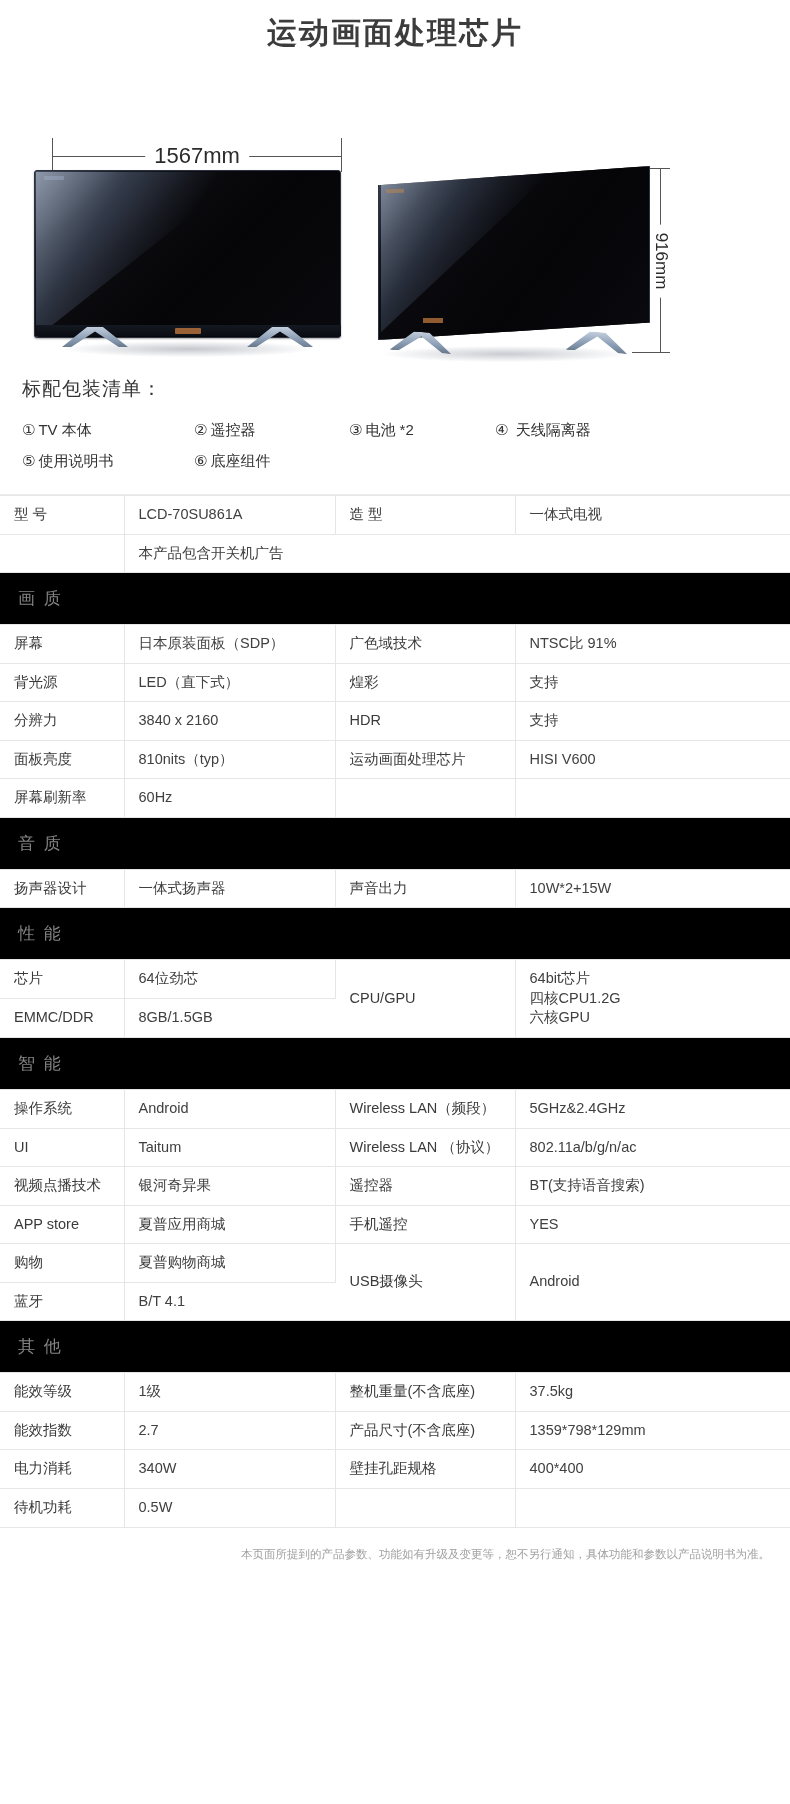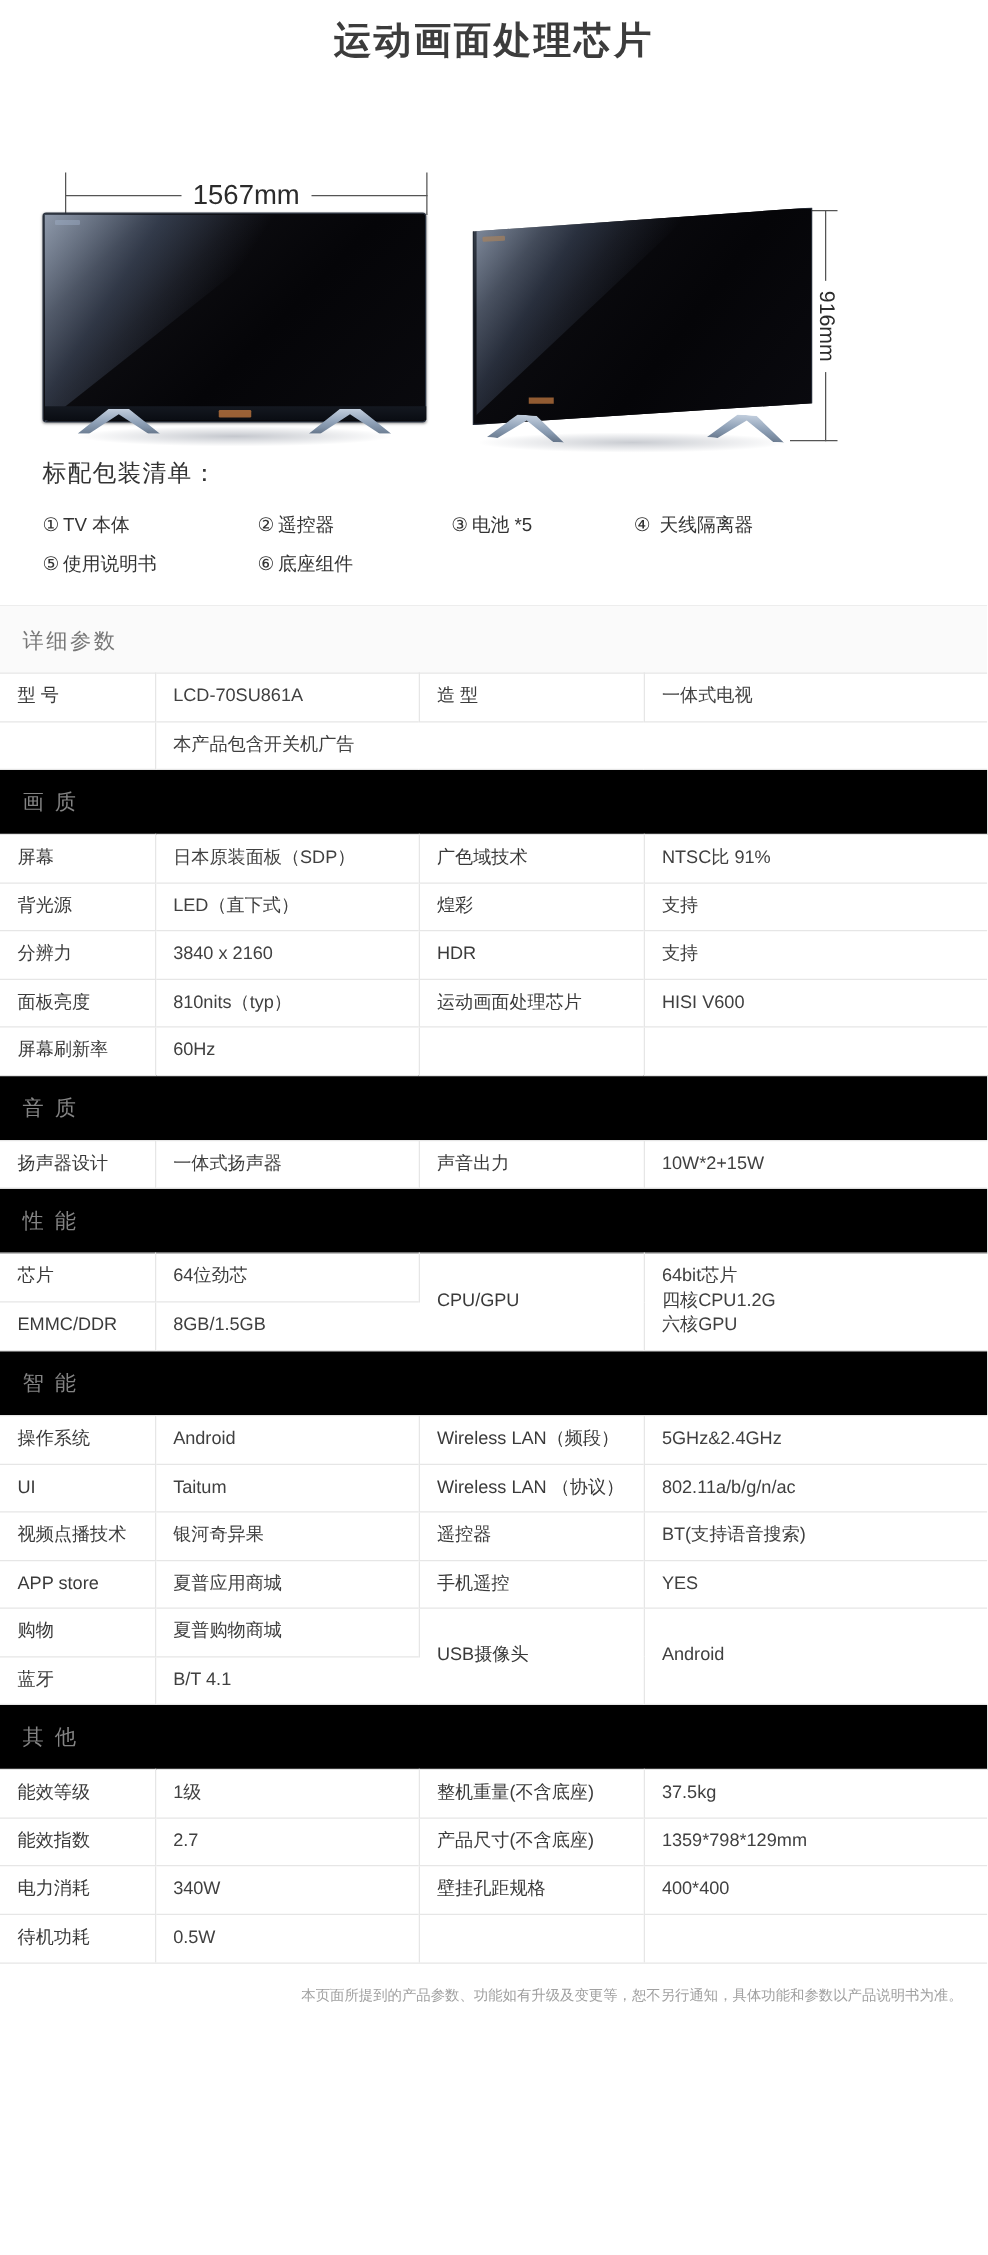--- a/index.html
+++ b/index.html
@@ -227,22 +227,22 @@
   }
   .tv-side .shadow {
     position: absolute;
     left: 6px; bottom: -12px;
     width: 244px; height: 16px;
     background: radial-gradient(ellipse at center, rgba(60,70,90,0.28) 0%, rgba(60,70,90,0.0) 72%);
   }
 
   
   .packing {
-    margin-top: 38px;
-    padding-left: 34px;
+    margin-top: 48px;
+    padding-left: 22px;
   }
   .packing-title {
     font-size: 19px;
     color: #333;
     font-weight: 400;
     letter-spacing: 1px;
     margin-bottom: 19px;
   }
   .packing-row {
     display: flex;
@@ -360,39 +360,38 @@
     <div class="packing-title">标配包装清单：</div>
 
     <div class="packing-row">
       <div class="packing-item" style="width:172px;">
         <span class="num">①</span><span>TV 本体</span>
       </div>
       <div class="packing-item" style="width:155px;">
         <span class="num">②</span><span>遥控器</span>
       </div>
       <div class="packing-item" style="width:146px;">
-        <span class="num">③</span><span>电池 *5</span>
+        <span class="num">③</span><span>电池 *2</span>
       </div>
       <div class="packing-item">
         <span class="num">④</span> <span>天线隔离器</span>
       </div>
     </div>
 
     <div class="packing-row">
       <div class="packing-item" style="width:172px;">
         <span class="num">⑤</span><span>使用说明书</span>
       </div>
       <div class="packing-item">
         <span class="num">⑥</span><span>底座组件</span>
       </div>
     </div>
   </div>
 
   <div class="spec-wrap">
-    <div class="spec-head">详细参数</div>
     <table class="spec">
       <colgroup>
         <col style="width:124px;">
         <col style="width:211px;">
         <col style="width:180px;">
         <col style="width:275px;">
       </colgroup>
       <tbody id="spec-body">
           <tr>
             <td class="k">型 号</td>

